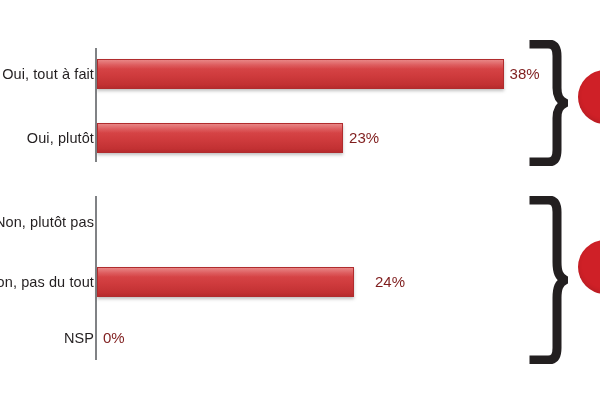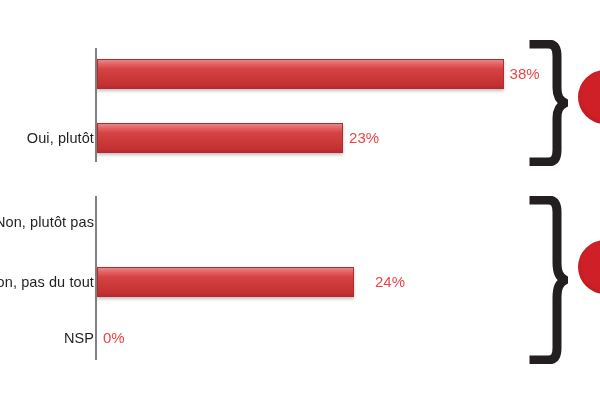--- a/index.html
+++ b/index.html
@@ -100,21 +100,21 @@
     pointer-events: none;
   }
 
   .bar-value {
     position: absolute;
     top: 0;
     height: 30px;
     line-height: 30px;
     font-size: 15px;
     white-space: nowrap;
-    color: #ef4444;
+    color: #7f1d1d;
   }
 
   
   .brace {
     position: absolute;
     color: #231f20;
   }
   .brace svg { display: block; }
   #brace-oui { left: 528px; top: 40px;  }
   #brace-non { left: 528px; top: 196px; }
@@ -141,20 +141,21 @@
 </head>
 <body>
 
 <div id="chart-root">
 
   <div class="bar-group" id="group-oui">
 
     <div class="axis-line"></div>
 
     <div class="bar-row row-0">
+      <span class="row-label">Oui, tout à fait</span>
       <div class="bar-track">
         <div class="bar" style="width: 406.6px;"></div>
         <span class="bar-value" style="left: 412.6px;">38%</span>
       </div>
     </div>
 
     <div class="bar-row row-1">
       <span class="row-label">Oui, plutôt</span>
       <div class="bar-track">
         <div class="bar" style="width: 246.1px;"></div>

